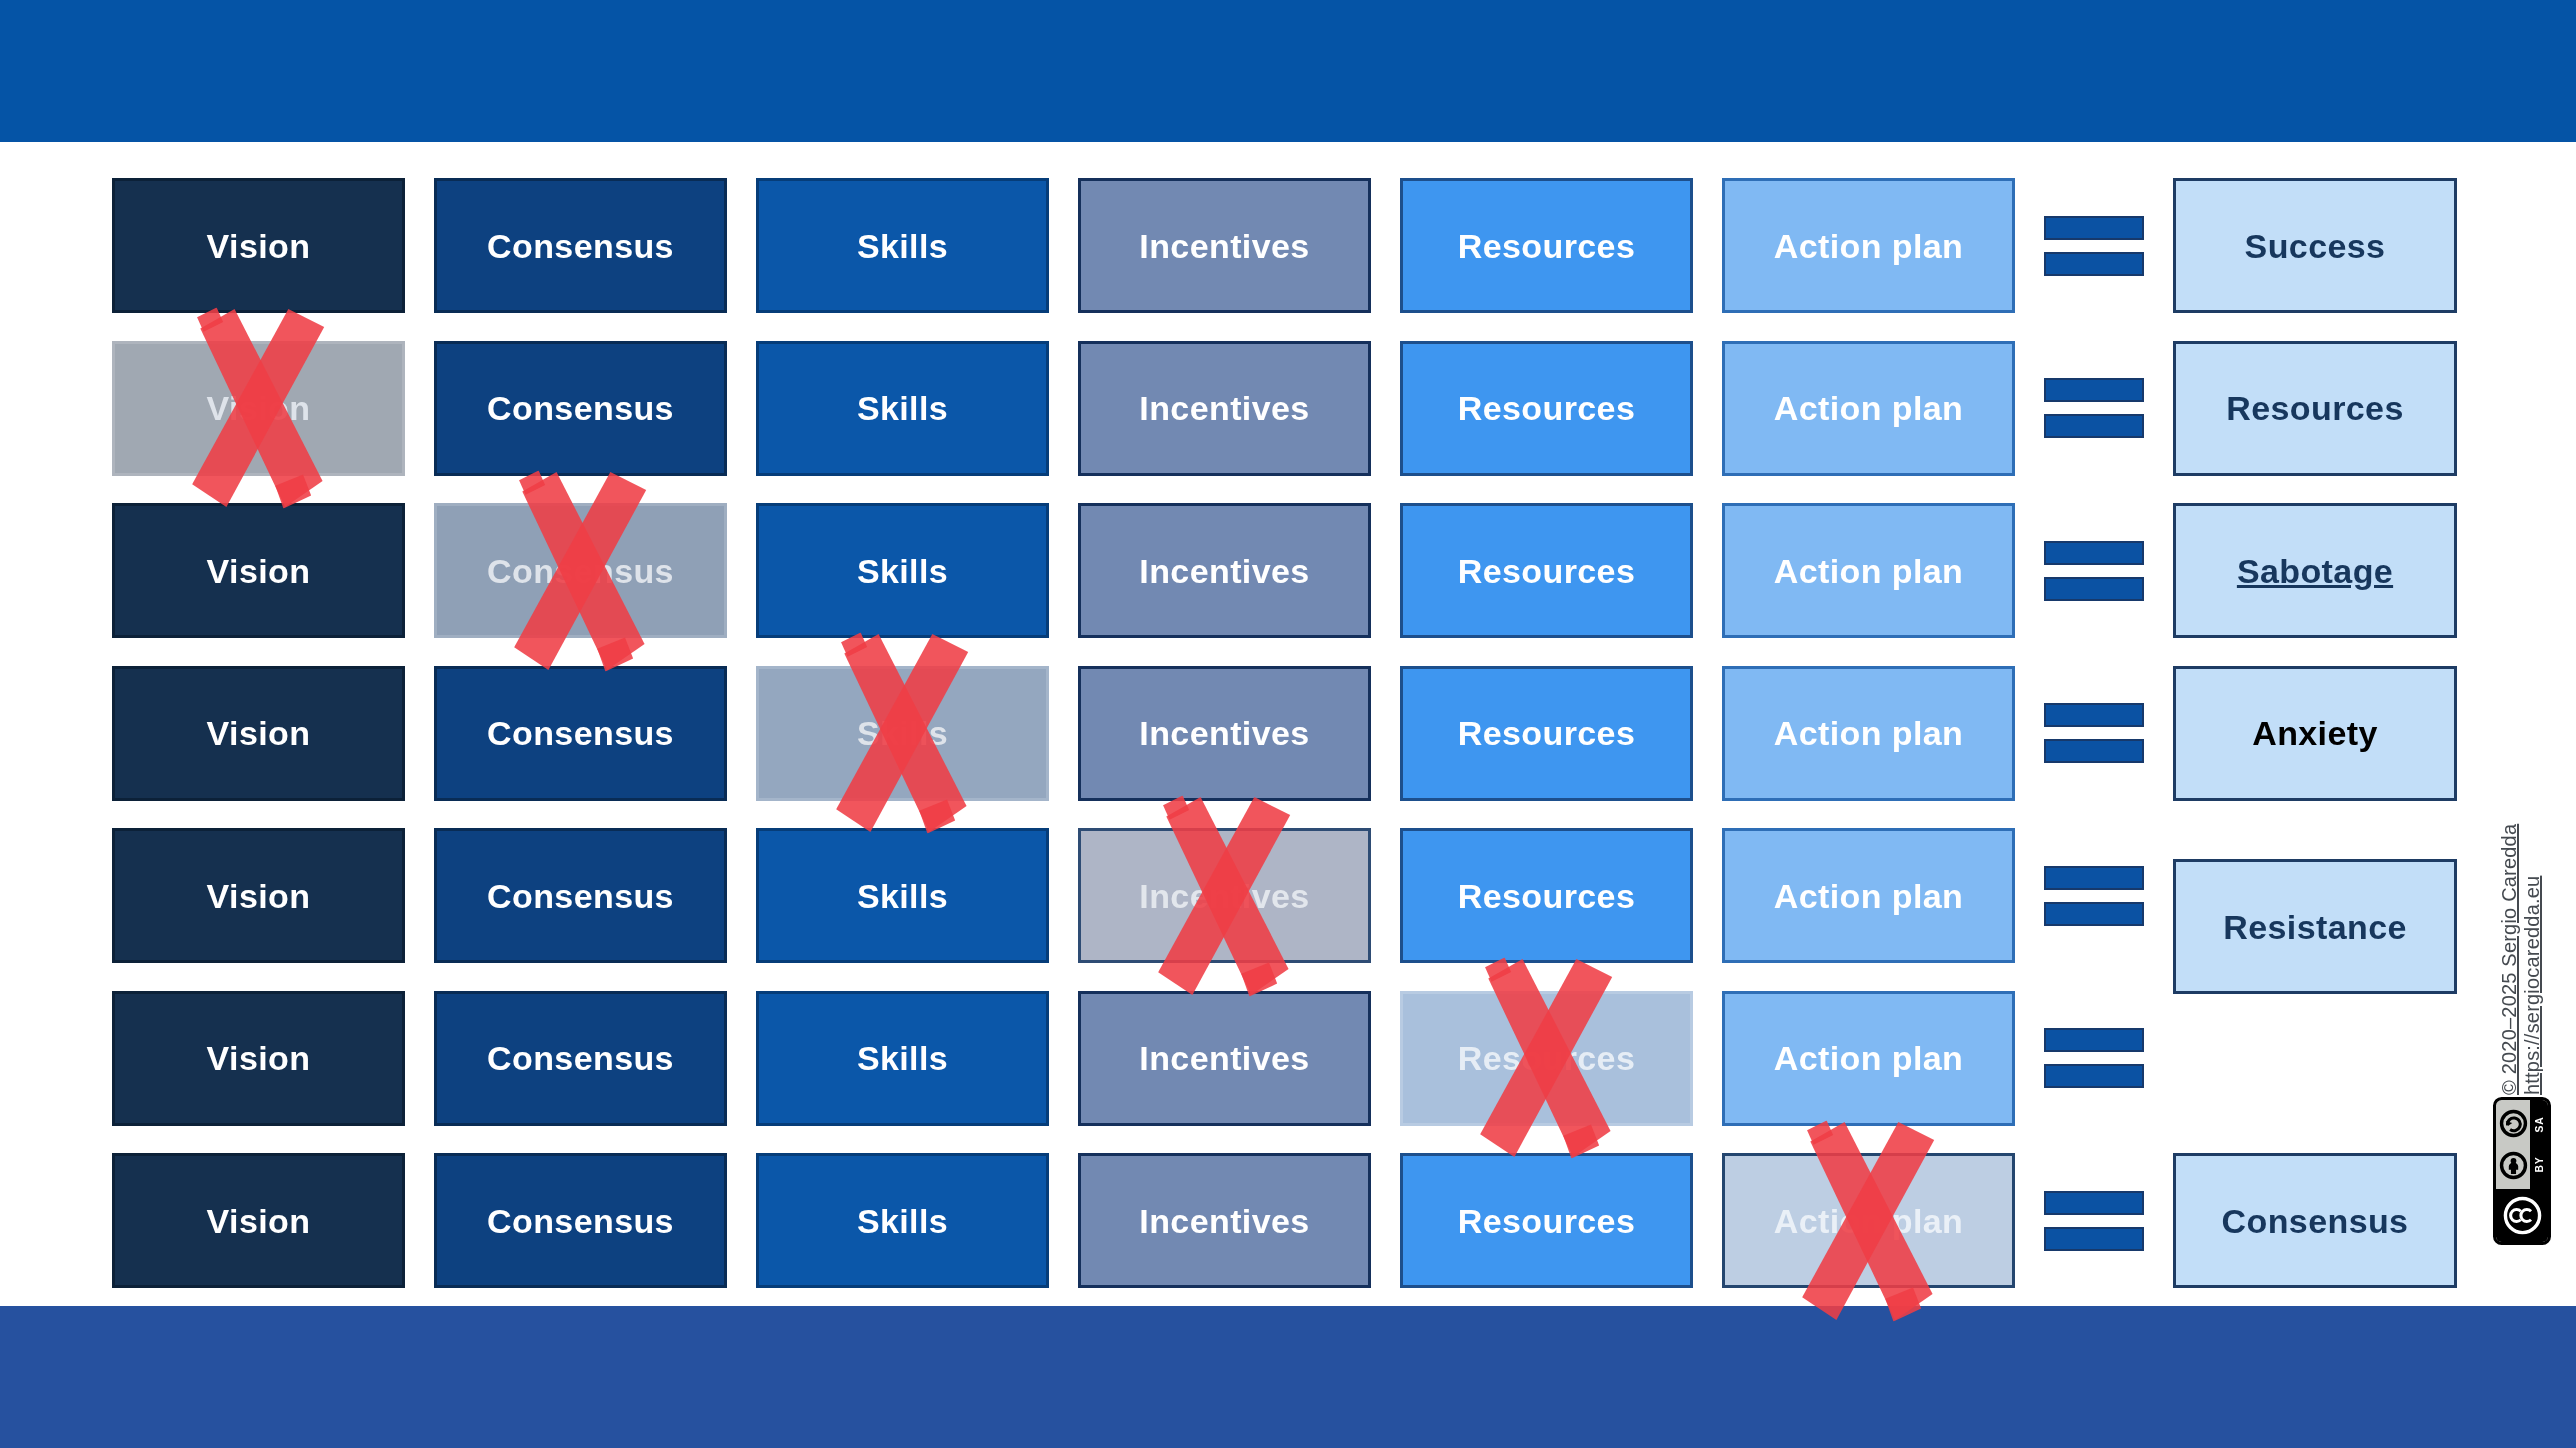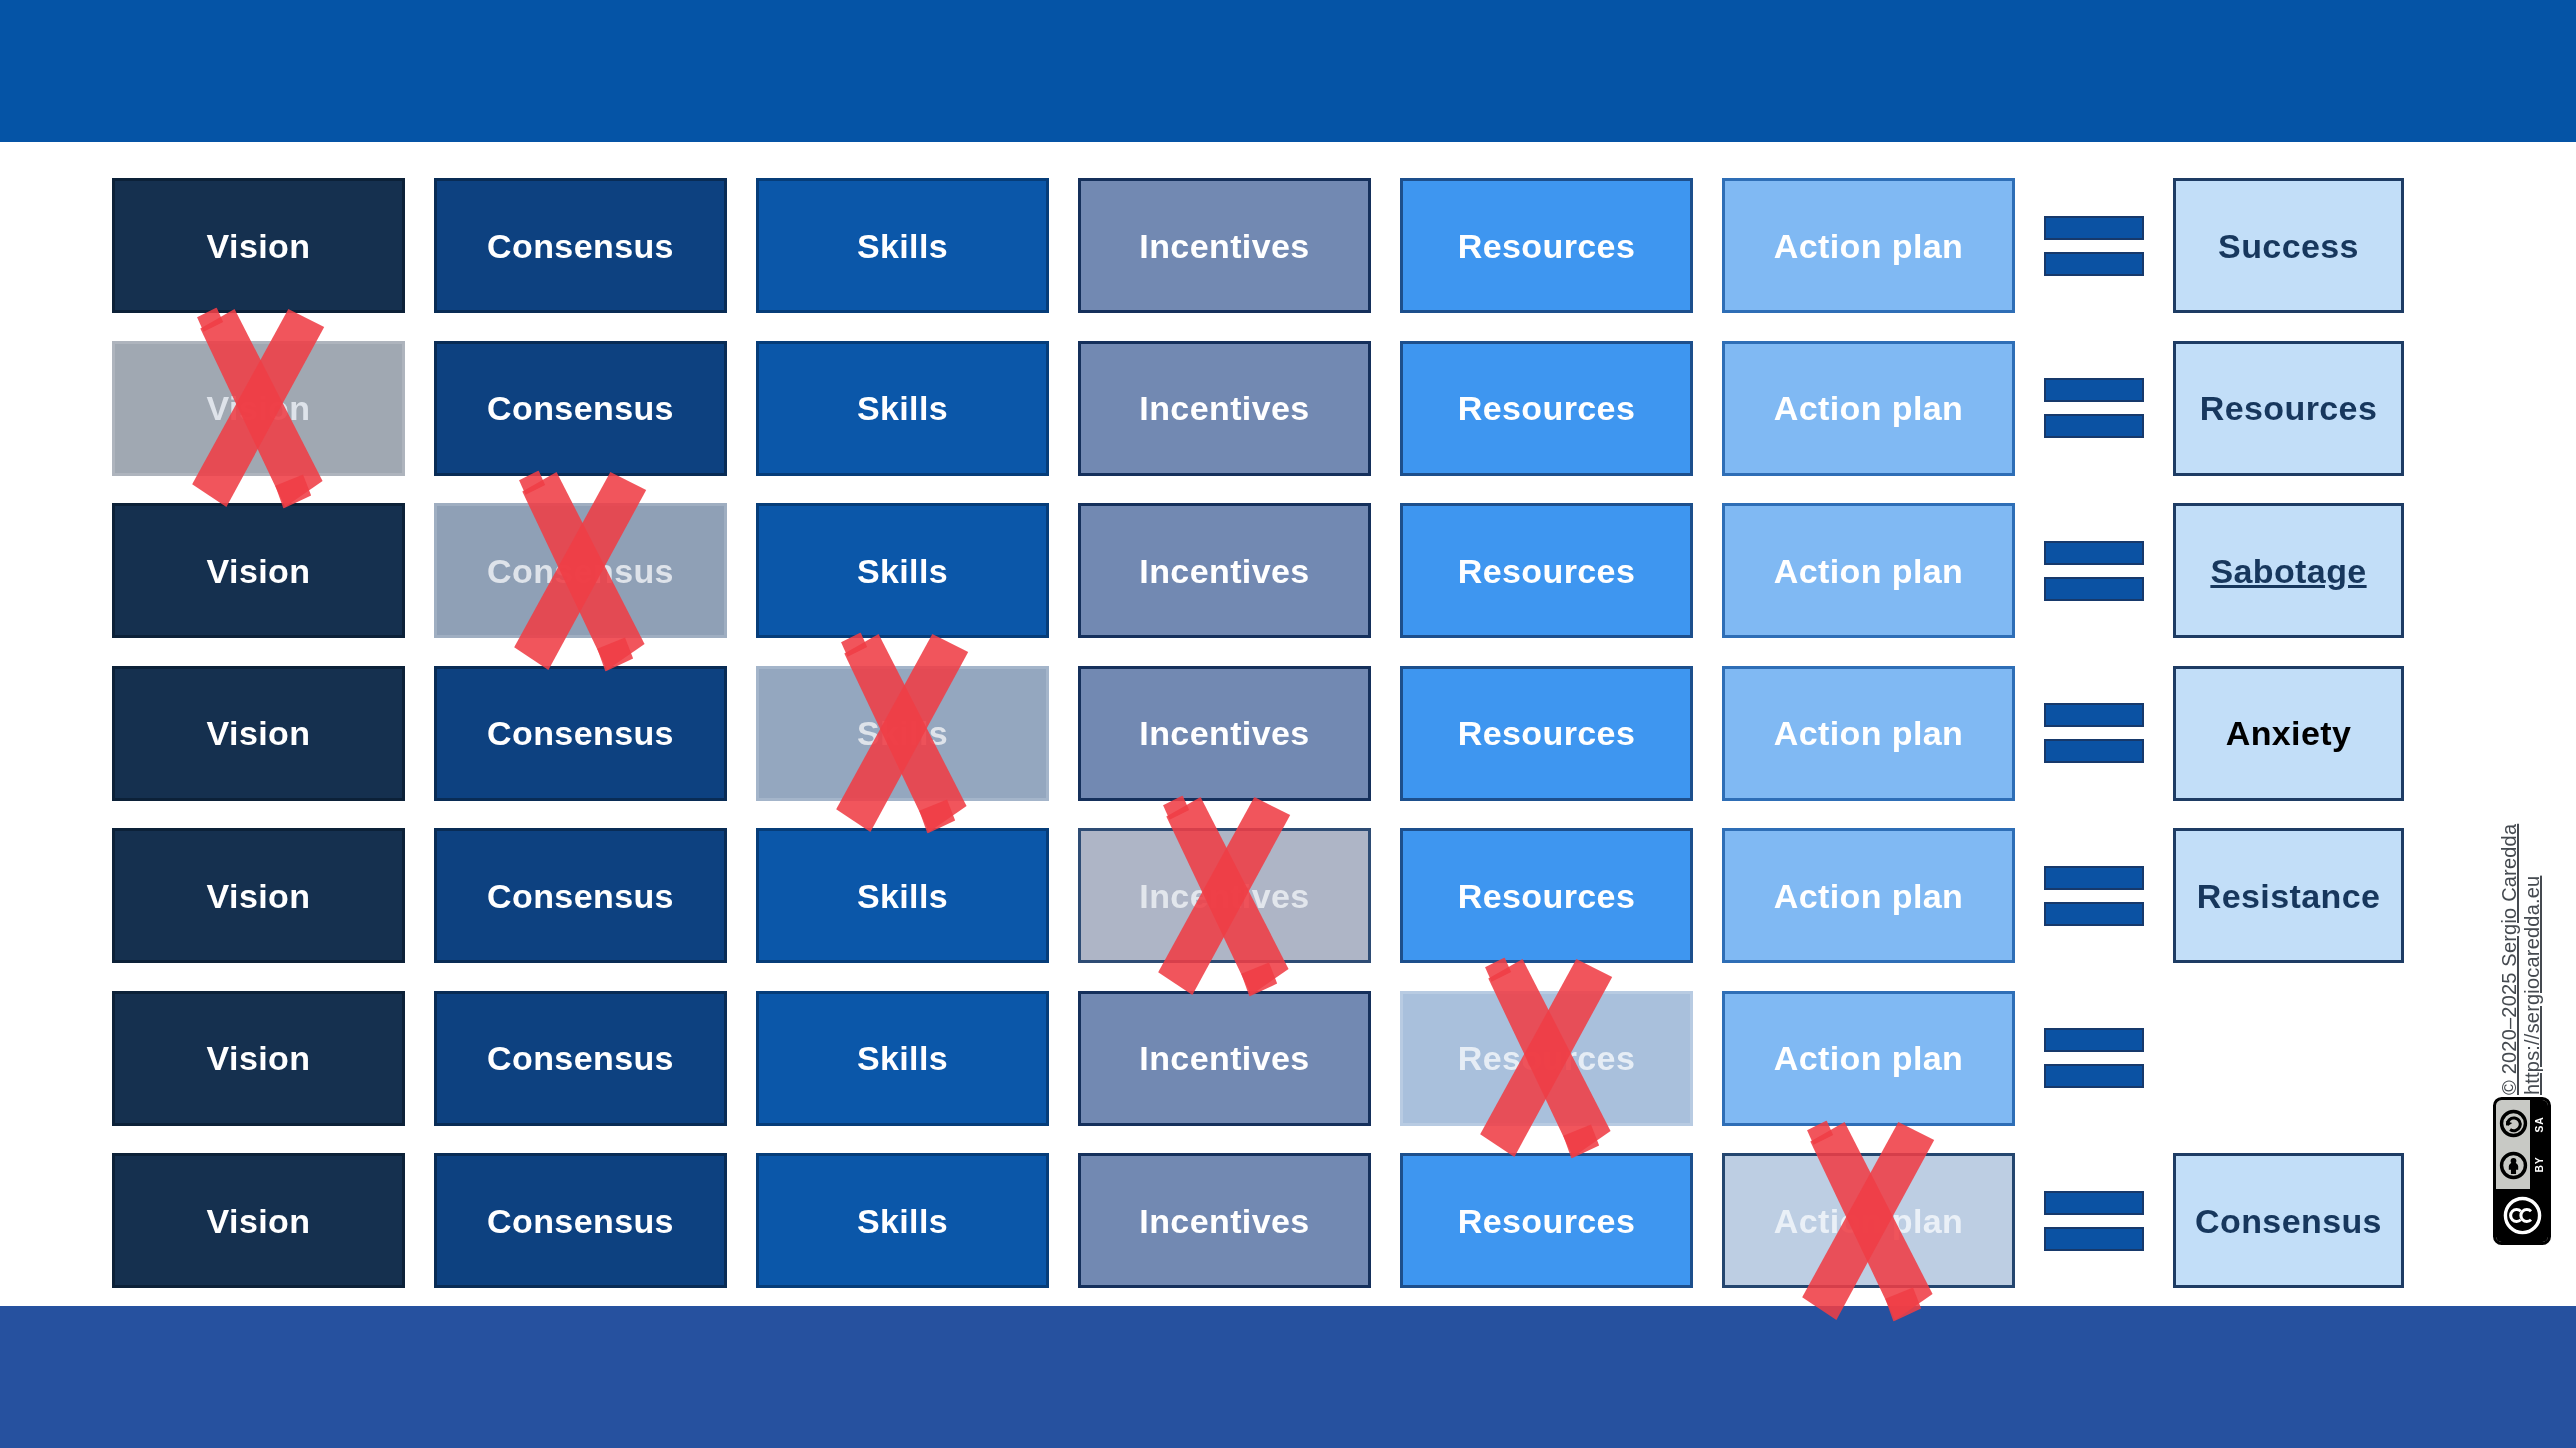--- a/index.html
+++ b/index.html
@@ -17,21 +17,21 @@
 
   .cell{
     position:relative;width:293px;height:135px;box-sizing:border-box;
     display:flex;align-items:center;justify-content:center;
     border:3.4px solid transparent;
   }
   .cell .cell-label{
     font-size:34px;font-weight:bold;letter-spacing:0.4px;line-height:1;
     white-space:nowrap;
   }
-  .cell.outcome{width:231px;}
+  .cell.outcome{width:284px;}
 
   .equals-wrap{
     width:100px;display:flex;flex-direction:column;justify-content:center;
     align-items:center;gap:12px;
   }
   .equals-bar{
     width:100px;height:24px;box-sizing:border-box;
     background:var(--equals-blue);border:2.6px solid var(--equals-border);
   }
 
@@ -227,21 +227,21 @@
         <div class="cell" style="background: rgb(62, 150, 240); border-color: rgb(29, 79, 140); color: rgb(255, 255, 255);">
           <span class="cell-label">Resources</span>
         </div>
         <div class="cell" style="background: rgb(128, 185, 243); border-color: rgb(46, 110, 182); color: rgb(255, 255, 255);">
           <span class="cell-label">Action plan</span>
         </div>
         <div class="equals-wrap">
           <div class="equals-bar"></div>
           <div class="equals-bar"></div>
         </div>
-        <div class="cell outcome" style="background: rgb(194, 222, 248); border-color: rgb(30, 60, 100); color: rgb(23, 55, 93);">
+        <div class="cell outcome" style="background: rgb(194, 222, 248); border-color: rgb(30, 60, 100); color: rgb(23, 55, 93); margin-top: 31px;">
           <span class="cell-label">Resistance</span>
         </div>
       </div>
       <div class="row">
         <div class="cell" style="background: rgb(21, 48, 79); border-color: rgb(12, 33, 56); color: rgb(255, 255, 255);">
           <span class="cell-label">Vision</span>
         </div>
         <div class="cell" style="background: rgb(13, 65, 128); border-color: rgb(9, 44, 85); color: rgb(255, 255, 255);">
           <span class="cell-label">Consensus</span>
         </div>

